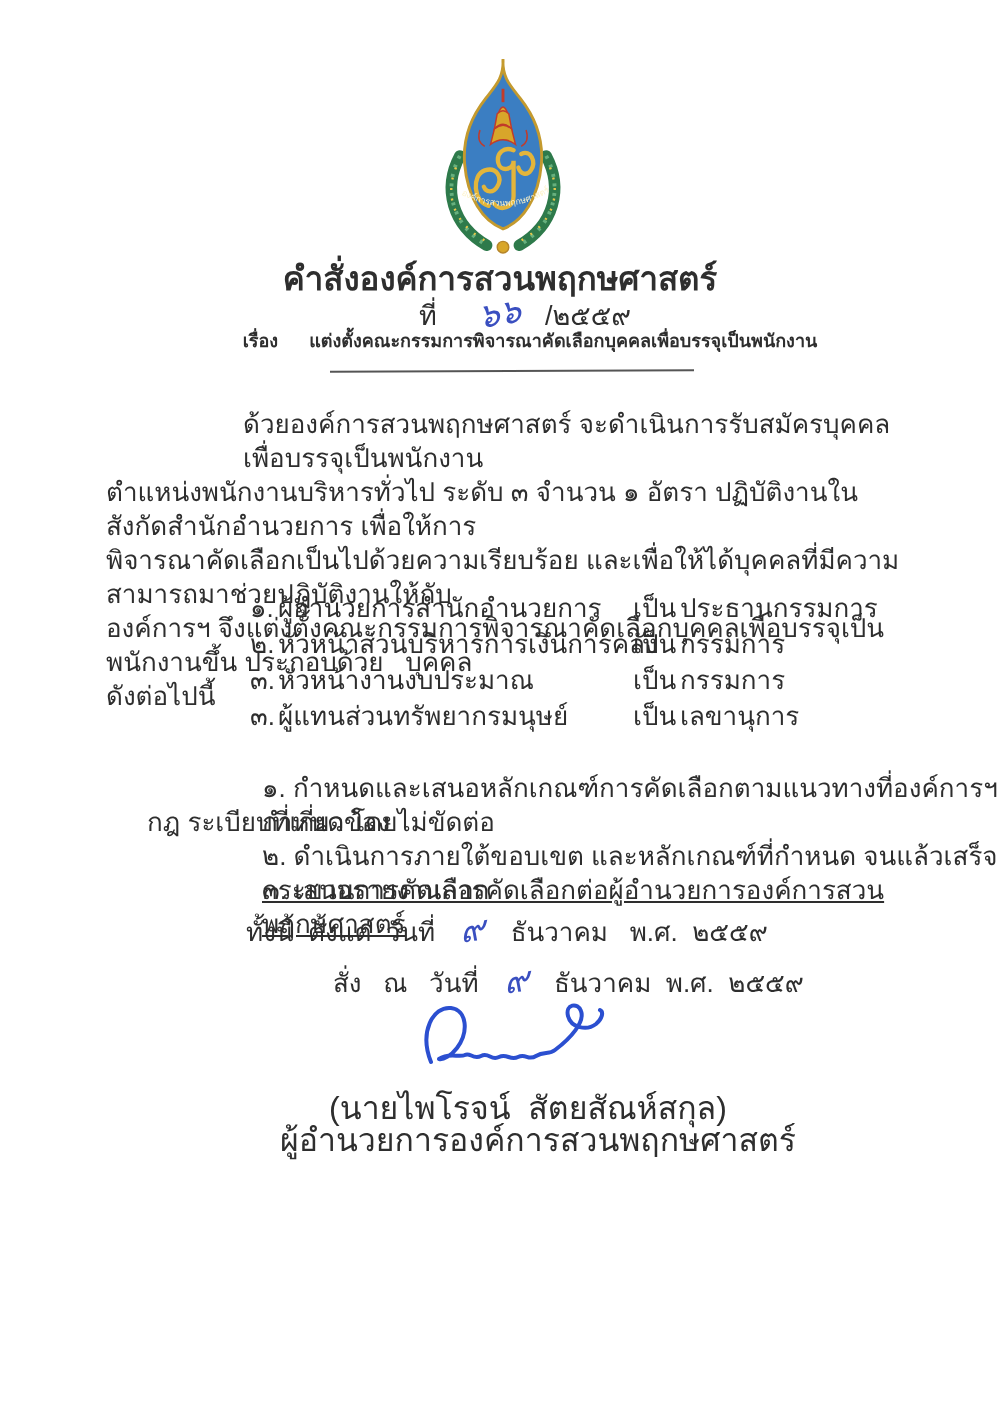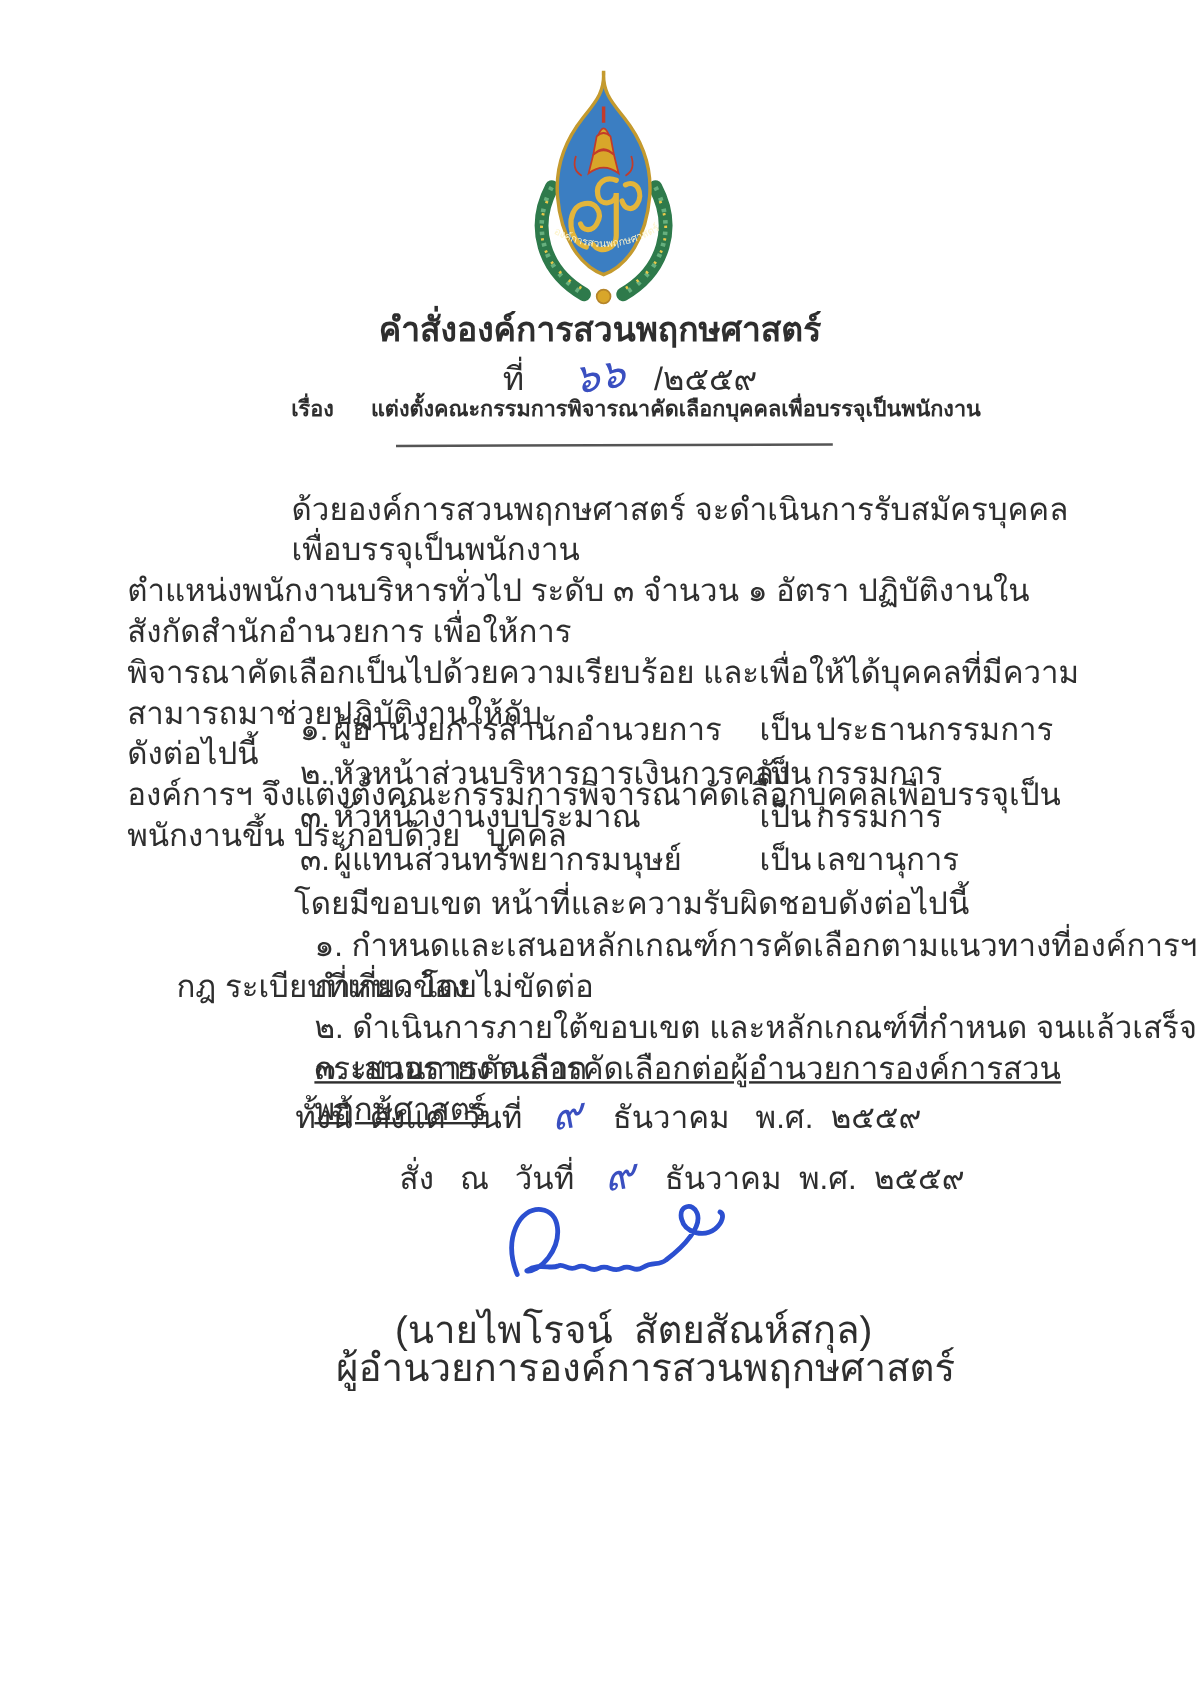--- a/index.html
+++ b/index.html
@@ -4,21 +4,21 @@
 <style>
   html,body{margin:0;padding:0;background:#ffffff;}
   .page{
     position:relative;width:1000px;height:1414px;background:#ffffff;overflow:hidden;
     font-family:"Liberation Sans", sans-serif;color:#2e2e2e;
   }
   .t{white-space:pre-wrap;}
   .abs{position:absolute;}
   .center{left:0;right:0;text-align:center;}
   .body-text{font-size:26px;line-height:34px;}
-  .doc-title{font-size:28px;font-weight:bold;}
+  .doc-title{font-size:33px;font-weight:bold;}
   .subject{font-size:18px;font-weight:bold;}
   .no-line{font-size:27px;}
   .hand{
     color:#3a4fc0;font-style:italic;display:inline-block;
     font-size:34px;transform:rotate(-9deg) skewX(-6deg);
   }
   .divider{position:absolute;height:2px;background:#555;transform:rotate(-0.2deg);}
   .row{position:absolute;left:0;width:100%;height:36px;}
   .row .no{position:absolute;left:250px;}
   .row .pos{position:absolute;left:278px;}
@@ -78,22 +78,22 @@
     <span class="t" style="margin-right:26px;">เรื่อง</span>
     <span class="t">แต่งตั้งคณะกรรมการพิจารณาคัดเลือกบุคคลเพื่อบรรจุเป็นพนักงาน</span>
   </div>
 
   <div class="divider" style="top:370px;left:330px;width:364px;"></div>
 
   <div class="abs body-text" style="top:407px;left:106px;width:802px;">
     <div class="t" style="padding-left:137px;">ด้วยองค์การสวนพฤกษศาสตร์ จะดำเนินการรับสมัครบุคคลเพื่อบรรจุเป็นพนักงาน</div>
     <div class="t">ตำแหน่งพนักงานบริหารทั่วไป ระดับ ๓ จำนวน ๑ อัตรา ปฏิบัติงานในสังกัดสำนักอำนวยการ เพื่อให้การ</div>
     <div class="t">พิจารณาคัดเลือกเป็นไปด้วยความเรียบร้อย และเพื่อให้ได้บุคคลที่มีความสามารถมาช่วยปฏิบัติงานให้กับ</div>
+    <div class="t">องค์การฯ จึงแต่งตั้งคณะกรรมการพิจารณาคัดเลือกบุคคลเพื่อบรรจุเป็นพนักงานขึ้น ประกอบด้วย   บุคคล</div>
     <div class="t">ดังต่อไปนี้</div>
-    <div class="t">องค์การฯ จึงแต่งตั้งคณะกรรมการพิจารณาคัดเลือกบุคคลเพื่อบรรจุเป็นพนักงานขึ้น ประกอบด้วย   บุคคล</div>
   </div>
 
   <div class="abs body-text" style="top:591px;left:0;width:1000px;height:150px;">
     <div class="row" style="top:0;">
       <span class="no t">๑.</span>
       <span class="pos t">ผู้อำนวยการสำนักอำนวยการ</span>
       <span class="verb t">เป็น</span>
       <span class="role t">ประธานกรรมการ</span>
     </div>
     <div class="row" style="top:36px;">
@@ -109,21 +109,20 @@
       <span class="role t">กรรมการ</span>
     </div>
     <div class="row" style="top:108px;">
       <span class="no t">๓.</span>
       <span class="pos t">ผู้แทนส่วนทรัพยากรมนุษย์</span>
       <span class="verb t">เป็น</span>
       <span class="role t">เลขานุการ</span>
     </div>
   </div>
 
-  <div class="abs body-text t" style="top:736px;left:245px;">โดยมีขอบเขต หน้าที่และความรับผิดชอบดังต่อไปนี้</div>
   <div class="abs body-text t" style="top:771px;left:262px;">๑. กำหนดและเสนอหลักเกณฑ์การคัดเลือกตามแนวทางที่องค์การฯ กำหนด โดยไม่ขัดต่อ</div>
   <div class="abs body-text t" style="top:805px;left:119px;margin-left:28px;">กฎ ระเบียบที่เกี่ยวข้อง</div>
   <div class="abs body-text t" style="top:839px;left:262px;">๒. ดำเนินการภายใต้ขอบเขต และหลักเกณฑ์ที่กำหนด จนแล้วเสร็จกระบวนการคัดเลือก</div>
   <div class="abs body-text t" style="top:873px;left:262px;text-decoration:underline;">๓. เสนอรายงานการคัดเลือกต่อผู้อำนวยการองค์การสวนพฤกษศาสตร์</div>
 
   <div class="abs body-text" style="top:912px;left:246px;">
     <span class="t">ทั้งนี้  ตั้งแต่  วันที่</span>
     <span class="hand" style="margin:0 18px;">๙</span>
     <span class="t">ธันวาคม   พ.ศ.  ๒๕๕๙</span>
   </div>

